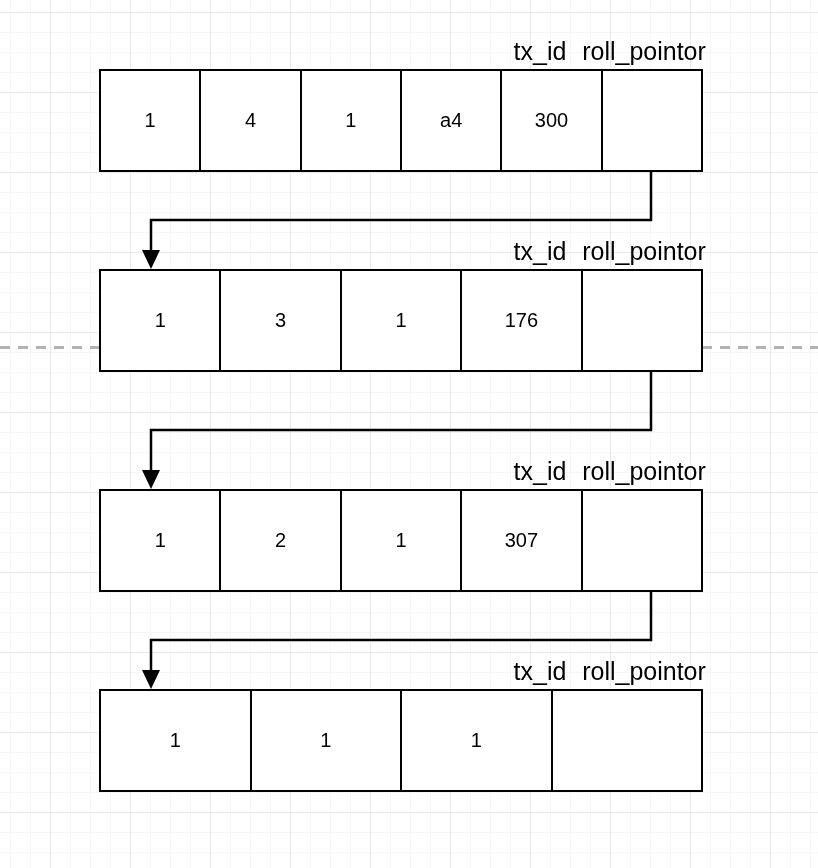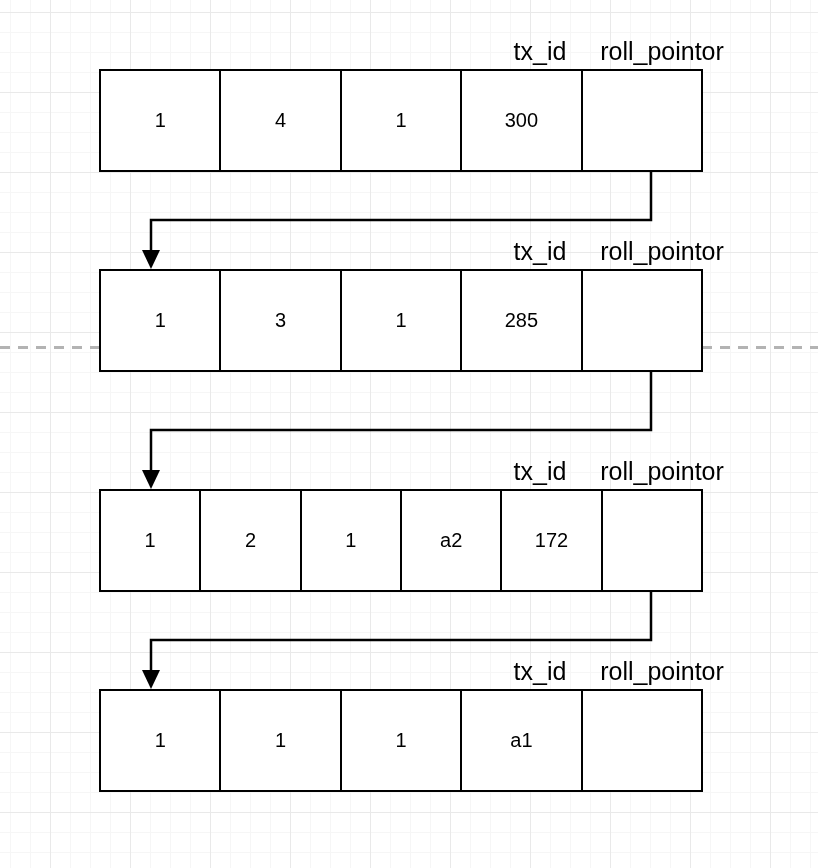--- a/index.html
+++ b/index.html
@@ -65,21 +65,21 @@
     position: absolute;
     top: -33px;
     height: 26px;
     line-height: 26px;
     font-size: 25px;
     text-align: center;
     white-space: nowrap;
     background: transparent;
   }
   .txid-label { left: 389px; width: 100px; }
-  .rollptr-label { left: 481px; width: 160px; text-align: center; }
+  .rollptr-label { left: 463px; width: 160px; text-align: center; }
 
   .arrow-line { stroke: #000; stroke-width: 2.5; fill: none; }
   .arrow-head { fill: #000; stroke: none; }
 </style>
 </head>
 <body>
 
 <div class="dashed-line"></div>
 
 <svg class="arrow-layer" viewBox="0 0 818 868" xmlns="http://www.w3.org/2000/svg">
@@ -96,46 +96,45 @@
     <polygon class="arrow-head" points="142,670 160,670 151,689"></polygon>
   </g>
 </svg>
 
 <div class="record-row row-1">
   <div class="col-label txid-label">tx_id</div>
   <div class="col-label rollptr-label">roll_pointor</div>
   <div class="cell">1</div>
   <div class="cell">4</div>
   <div class="cell">1</div>
+  <div class="cell">a4</div>
   <div class="cell">300</div>
   <div class="cell"></div>
 </div>
 
 <div class="record-row row-2">
   <div class="col-label txid-label">tx_id</div>
   <div class="col-label rollptr-label">roll_pointor</div>
   <div class="cell">1</div>
   <div class="cell">3</div>
   <div class="cell">1</div>
-  <div class="cell">285</div>
+  <div class="cell">176</div>
   <div class="cell"></div>
 </div>
 
 <div class="record-row row-3">
   <div class="col-label txid-label">tx_id</div>
   <div class="col-label rollptr-label">roll_pointor</div>
   <div class="cell">1</div>
   <div class="cell">2</div>
   <div class="cell">1</div>
-  <div class="cell">a2</div>
-  <div class="cell">172</div>
+  <div class="cell">307</div>
   <div class="cell"></div>
 </div>
 
 <div class="record-row row-4">
   <div class="col-label txid-label">tx_id</div>
   <div class="col-label rollptr-label">roll_pointor</div>
   <div class="cell">1</div>
   <div class="cell">1</div>
   <div class="cell">1</div>
-  <div class="cell">a1</div>
   <div class="cell"></div>
 </div>
 
 </body></html>

